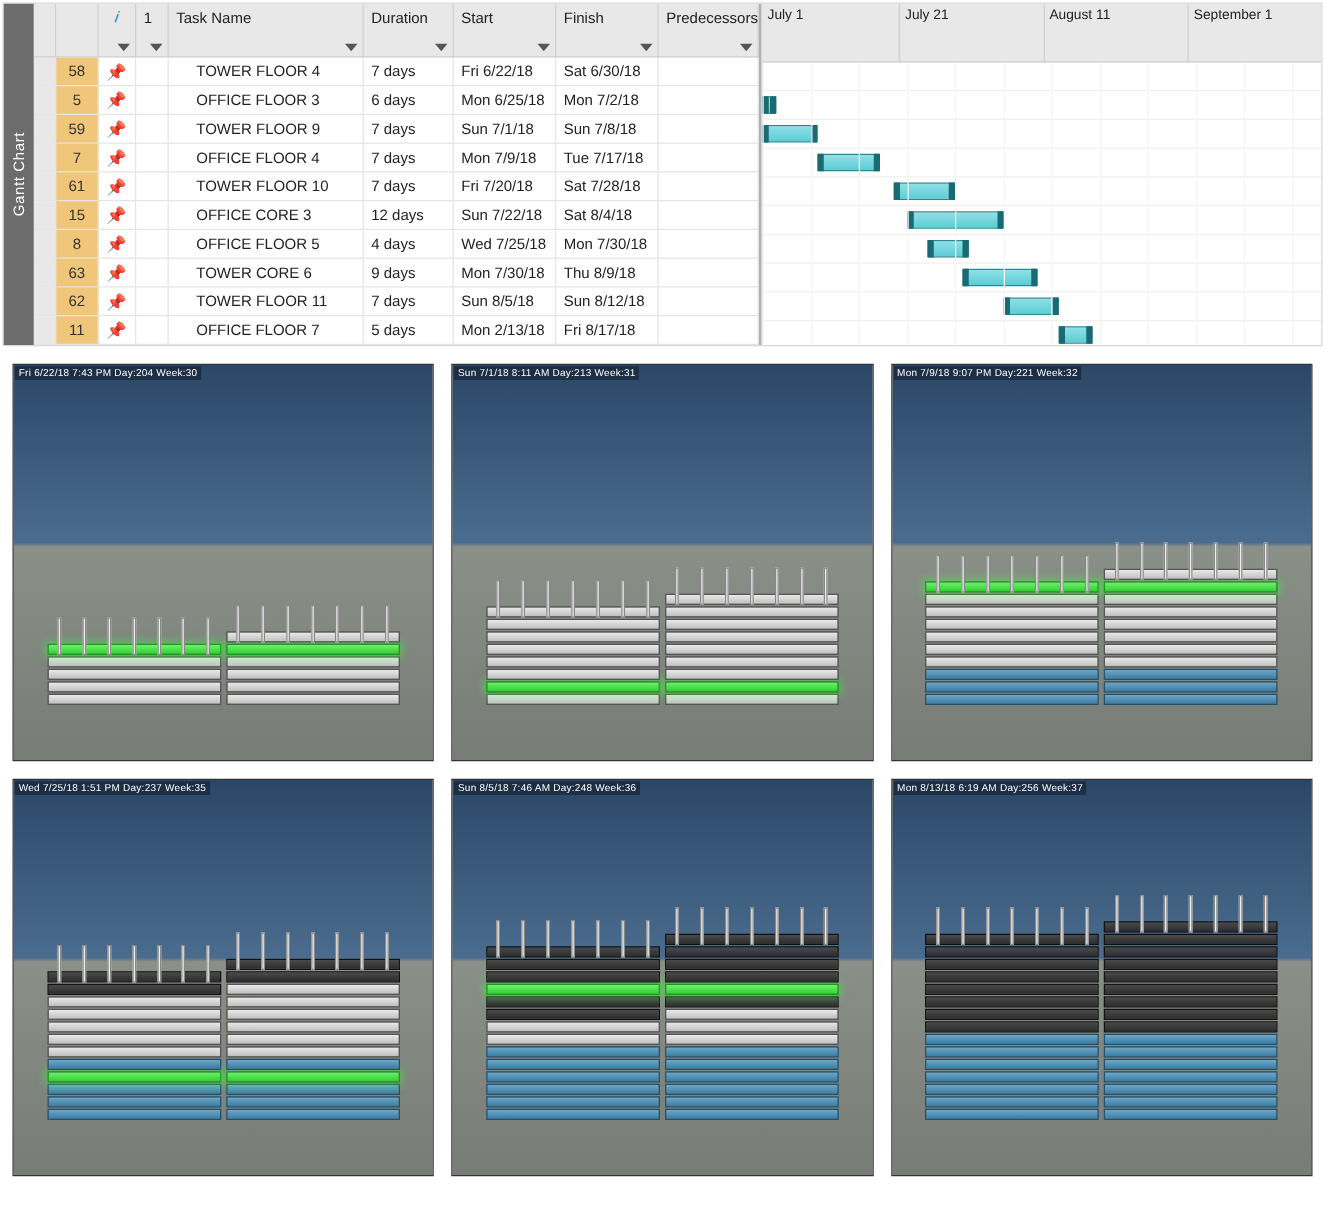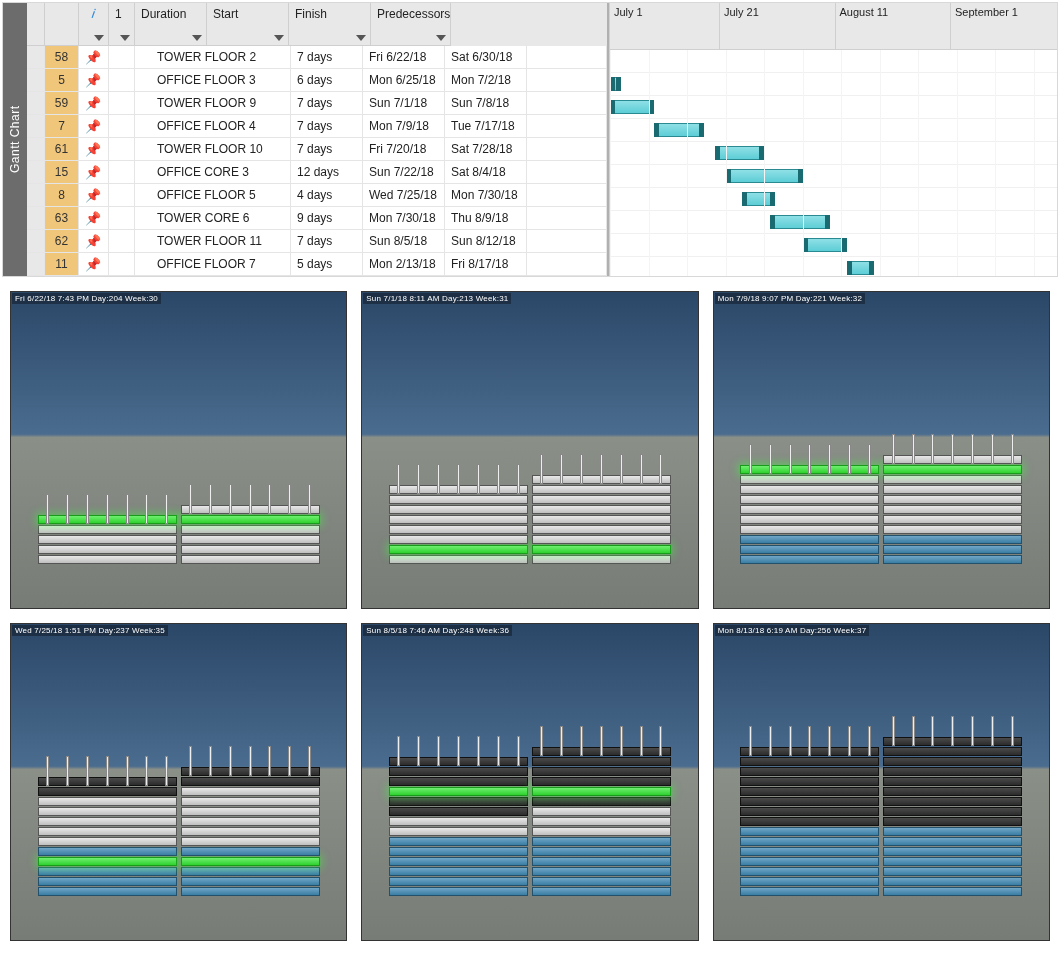--- a/index.html
+++ b/index.html
@@ -118,20 +118,24 @@
         <div class="cell col-sel"></div>
         <div class="cell col-id"></div>
         <div class="cell col-info">
             <span class="info-icon">ℹ</span>
             <span class="dd"></span>
           </div>
         <div class="cell col-mode">
             <span>1</span>
             <span class="dd"></span>
           </div>
+        <div class="cell col-name">
+            <span>Task Name</span>
+            <span class="dd"></span>
+          </div>
         <div class="cell col-dur">
             <span>Duration</span>
             <span class="dd"></span>
           </div>
         <div class="cell col-start">
             <span>Start</span>
             <span class="dd"></span>
           </div>
         <div class="cell col-finish">
             <span>Finish</span>
@@ -143,21 +147,21 @@
           </div>
       </div>
       <div id="task-rows">
           <div class="tt-row">
             <div class="cell col-sel"></div>
             <div class="cell col-id">58</div>
             <div class="cell col-info">
               <span class="mode-icon">📌</span>
             </div>
             <div class="cell col-mode"></div>
-            <div class="cell col-name indent">TOWER FLOOR 2</div>
+            <div class="cell col-name indent">TOWER FLOOR 4</div>
             <div class="cell col-dur">7 days</div>
             <div class="cell col-start">Fri 6/22/18</div>
             <div class="cell col-finish">Sat 6/30/18</div>
             <div class="cell col-pred"></div>
           </div>
           <div class="tt-row">
             <div class="cell col-sel"></div>
             <div class="cell col-id">5</div>
             <div class="cell col-info">
               <span class="mode-icon">📌</span>

